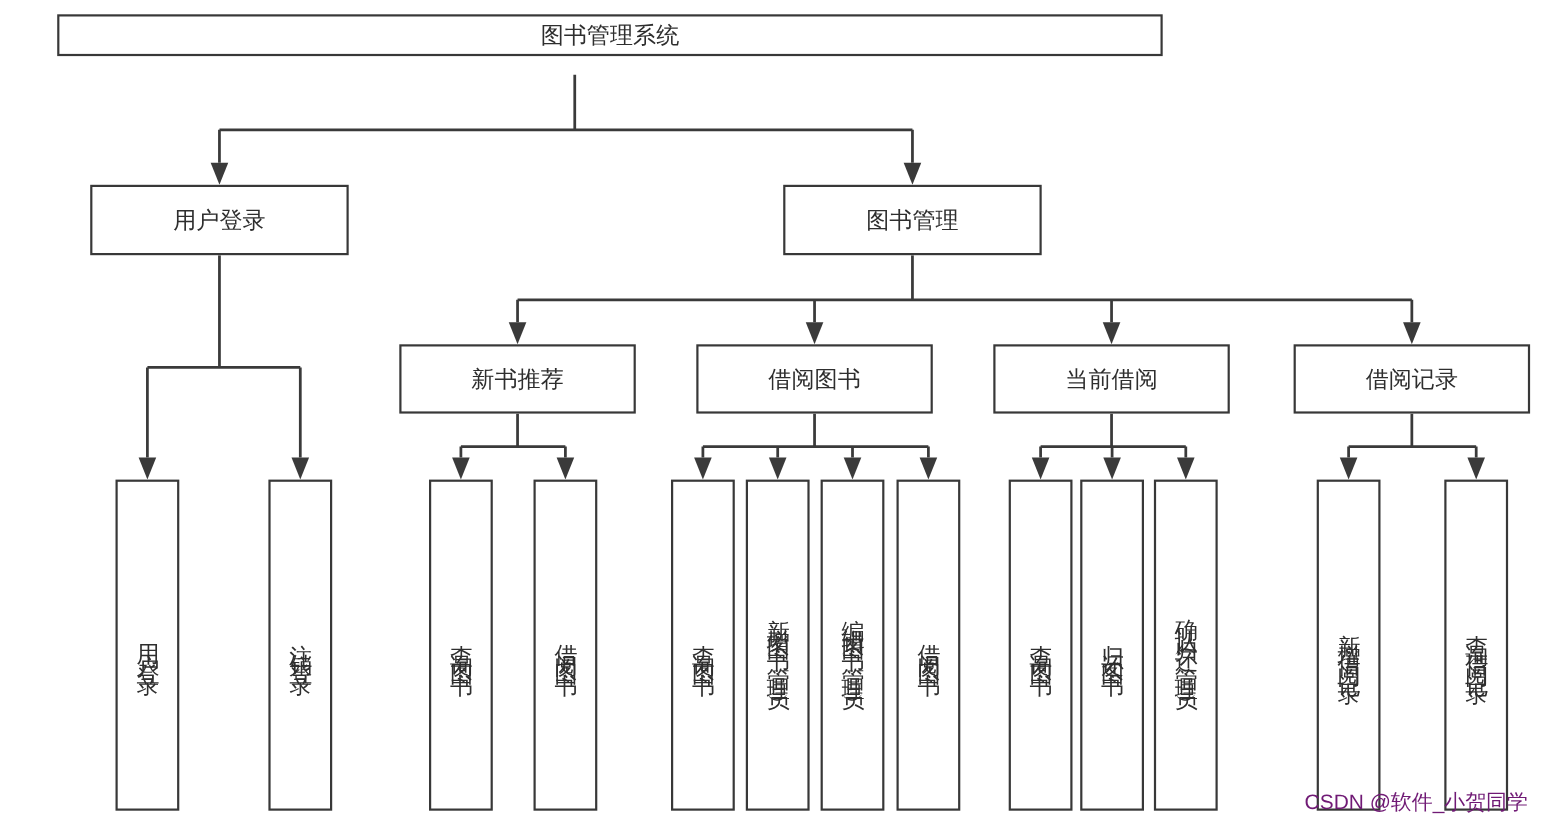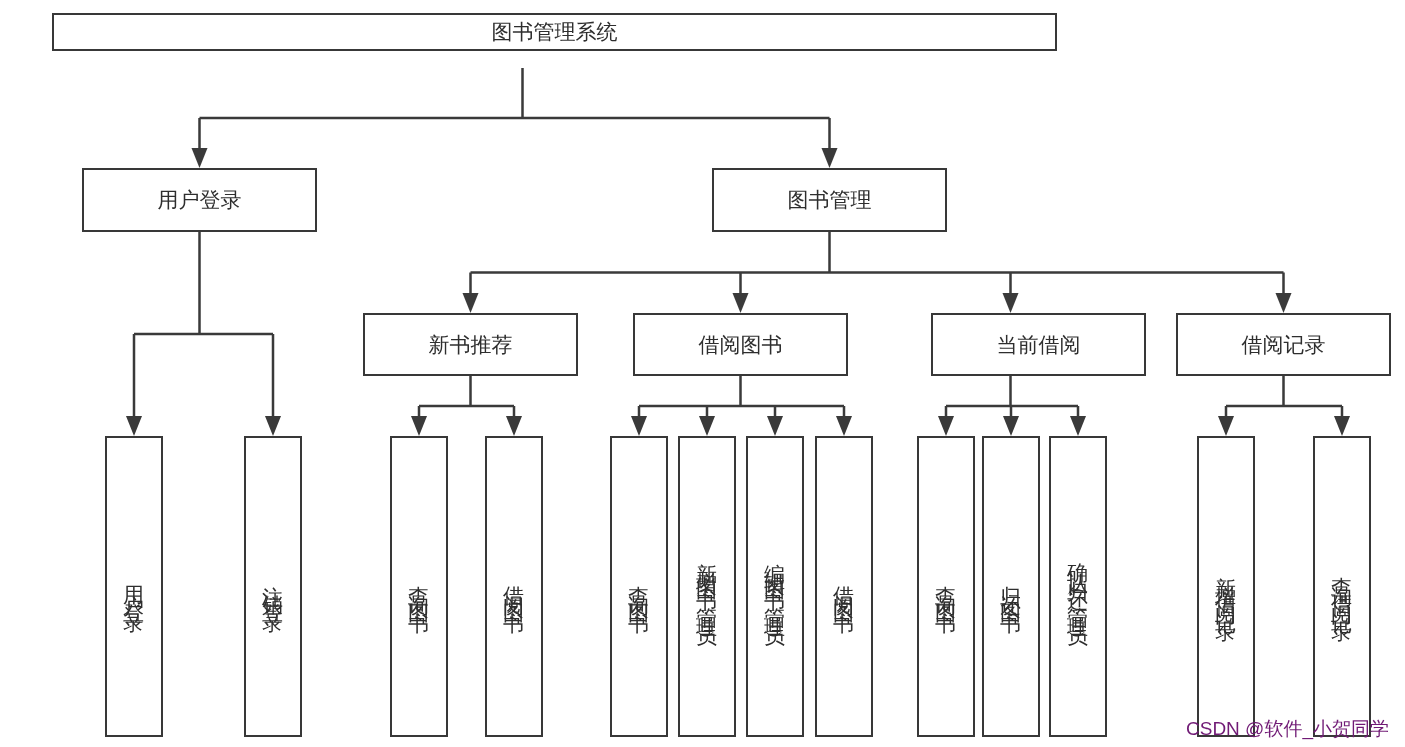--- a/index.html
+++ b/index.html
@@ -45,21 +45,21 @@
     letter-spacing: 9px;
     line-height: 1;
     white-space: normal;
   }
   
   .root  { left: 20px;  top: 13px;  width: 1005px; height: 38px; margin-left: 32px; }
   .lvl2a { left: 82px;  top: 168px; width: 235px;  height: 64px; }
   .lvl2b { left: 712px; top: 168px; width: 235px;  height: 64px; }
   .lvl3  { top: 313px; width: 215px; height: 63px; }
   .l3a { left: 363px; }  .l3b { left: 633px; }
-  .l3c { left: 903px; margin-left: 28px; }  .l3d { left: 1176px; }
+  .l3c { left: 903px; }  .l3d { left: 1176px; }
   .leaf { top: 436px; width: 58px; height: 301px; }
   .xa1 { left: 105px; }  .xa2 { left: 244px; }
   .xb1 { left: 390px; }  .xb2 { left: 485px; }
   .xc1 { left: 610px; }  .xc2 { left: 678px; }
   .xc3 { left: 746px; }  .xc4 { left: 815px; }
   .xd1 { left: 917px; }  .xd2 { left: 982px; }
   .xd3 { left: 1049px; }
   .xe1 { left: 1197px; } .xe2 { left: 1313px; }
   .watermark {
     position: absolute;

